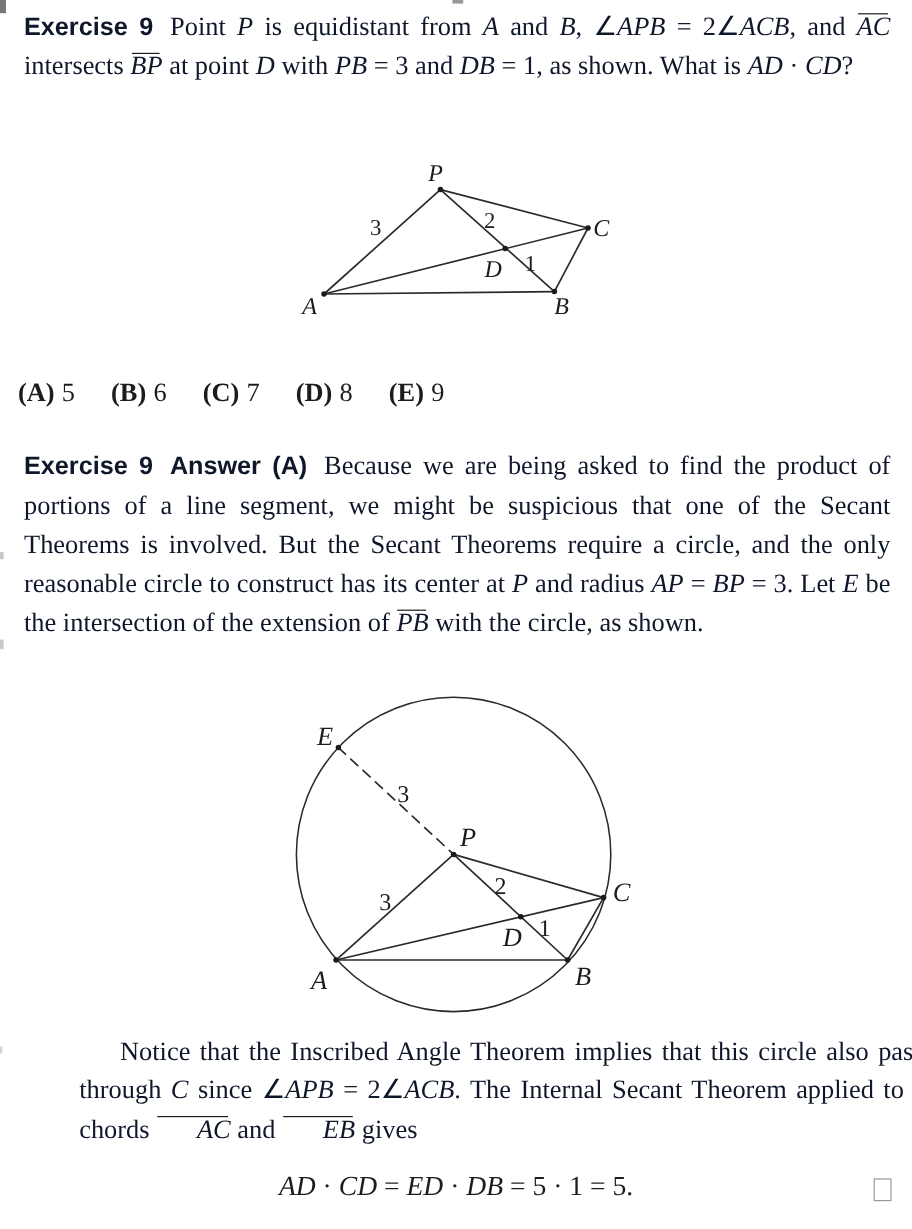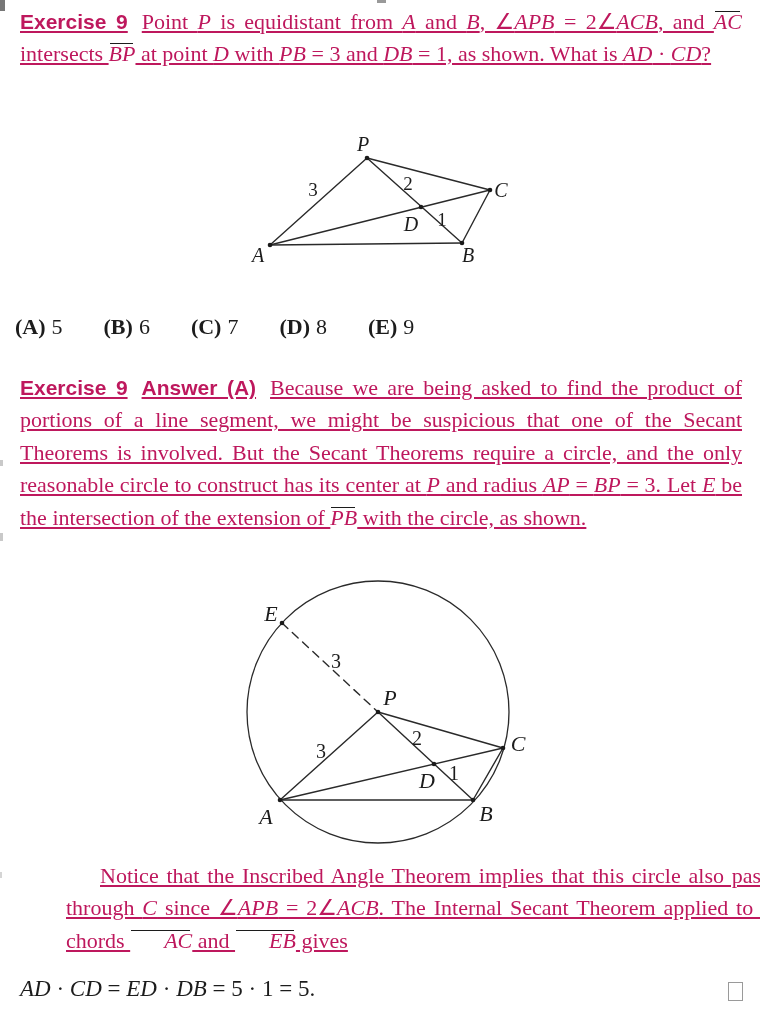--- a/index.html
+++ b/index.html
@@ -1,35 +1,35 @@
 <!DOCTYPE html>
 <html><head>
 <meta charset="utf-8">
 <style>
   html,body{margin:0;padding:0;background:#ffffff;}
   body{width:760px;height:1024px;position:relative;overflow:hidden;
        font-family:"Liberation Serif", serif;color:#1c1c1c;}
   .para{position:absolute;left:20px;width:722px;font-size:22px;line-height:32.4px;
-        text-align:justify;color:#be185d;text-decoration:underline;}
+        text-align:justify;color:#0f172a;}
   .seg-n{font-style:normal;}
   .seg-i{font-style:italic;}
   .seg-bs{font-family:"Liberation Sans", sans-serif;font-weight:bold;font-size:21px;
           margin-right:14px;}
   .seg-ol{font-style:italic;position:relative;display:inline-block;line-height:1;}
   .seg-ol::before{content:"";position:absolute;left:1px;right:2px;top:0px;
           border-top:1.4px solid #1c1c1c;}
   #p1{top:6px;}
   #p2{top:372px;}
   #p3{top:860px;text-indent:34px;margin-left:46px;}
-  #options{position:absolute;left:15px;top:314px;display:flex;gap:41px;
+  #options{position:absolute;left:15px;top:314px;display:flex;gap:30px;
            font-size:22px;}
   .opt{white-space:nowrap;}
   .opt-letter{font-weight:bold;}
   .opt-val{margin-left:6px;}
-  #equation{position:absolute;left:20px;top:976px;width:720px;
+  #equation{position:absolute;left:20px;top:976px;width:720px;text-align:center;
             font-size:23px;}
   .fig{position:absolute;}
   #fig1{left:235px;top:130px;width:285px;height:140px;}
   #fig2{left:240px;top:572px;width:300px;height:285px;}
   .fedge{stroke:#2a2a2a;stroke-width:1.4;fill:none;stroke-linecap:round;}
   .fdash{stroke-dasharray:8 6;}
   .fcircle{stroke:#2a2a2a;stroke-width:1.3;fill:none;}
   .fdot{fill:#1a1a1a;stroke:none;}
   text{fill:#1c1c1c;text-anchor:middle;font-family:"Liberation Serif", serif;}
   .flbl-i{font-style:italic;}

